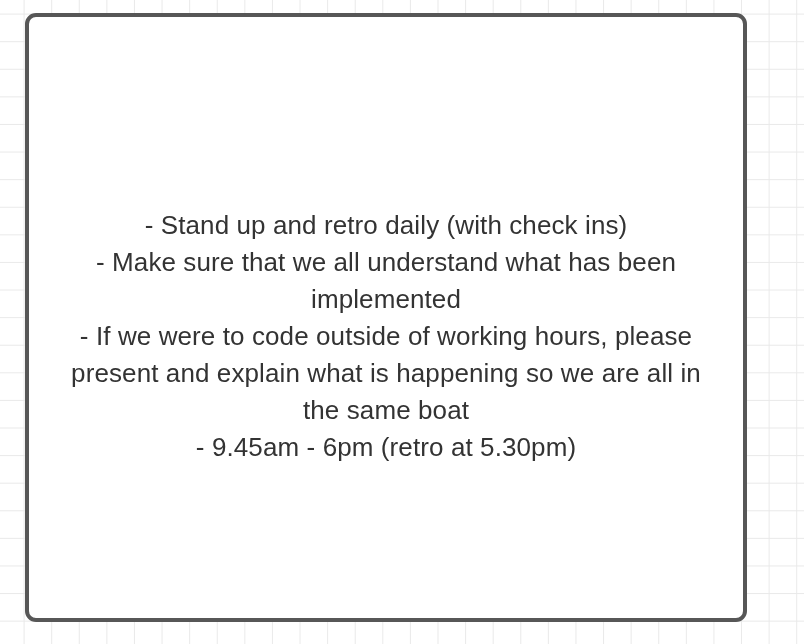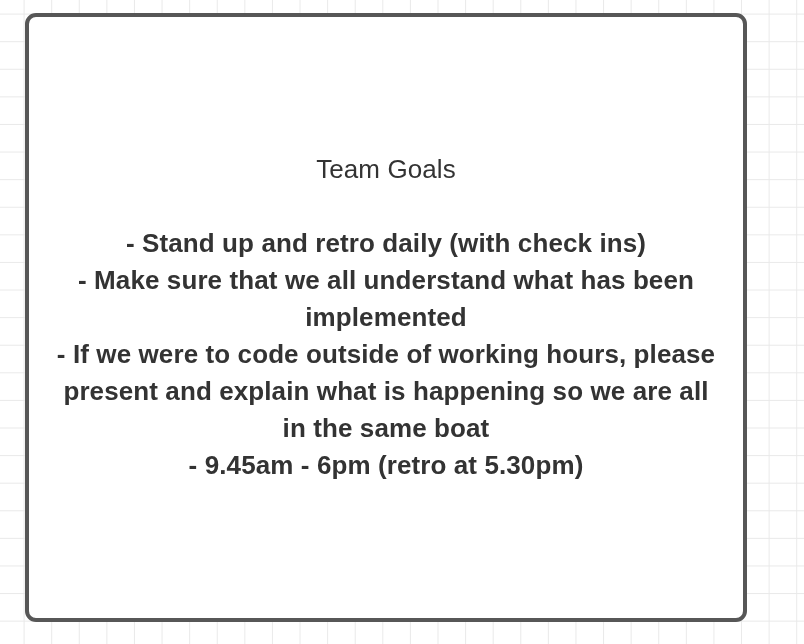--- a/index.html
+++ b/index.html
@@ -61,37 +61,36 @@
     letter-spacing: 0.1px;
   }
 
   #shape-spacer {
     height: 37px;
   }
 
   #shape-body {
     font-size: 26px;
     line-height: 37px;
-    font-weight: 700;
+    font-weight: 400;
     color: #333333;
     letter-spacing: 0.1px;
     white-space: pre-wrap;
     word-wrap: break-word;
   }
 </style>
 </head>
 <body>
 
 <div id="canvas">
 
   <div id="shape-card">
 
     <div id="shape-text-block">
 
-      <div id="shape-title">Team Goals</div>
 
       <div id="shape-spacer"></div>
 
       <div id="shape-body">- Stand up and retro daily (with check ins)
 - Make sure that we all understand what has been implemented
 - If we were to code outside of working hours, please present and explain what is happening so we are all in the same boat
 - 9.45am - 6pm (retro at 5.30pm)</div>
 
     </div>
 

